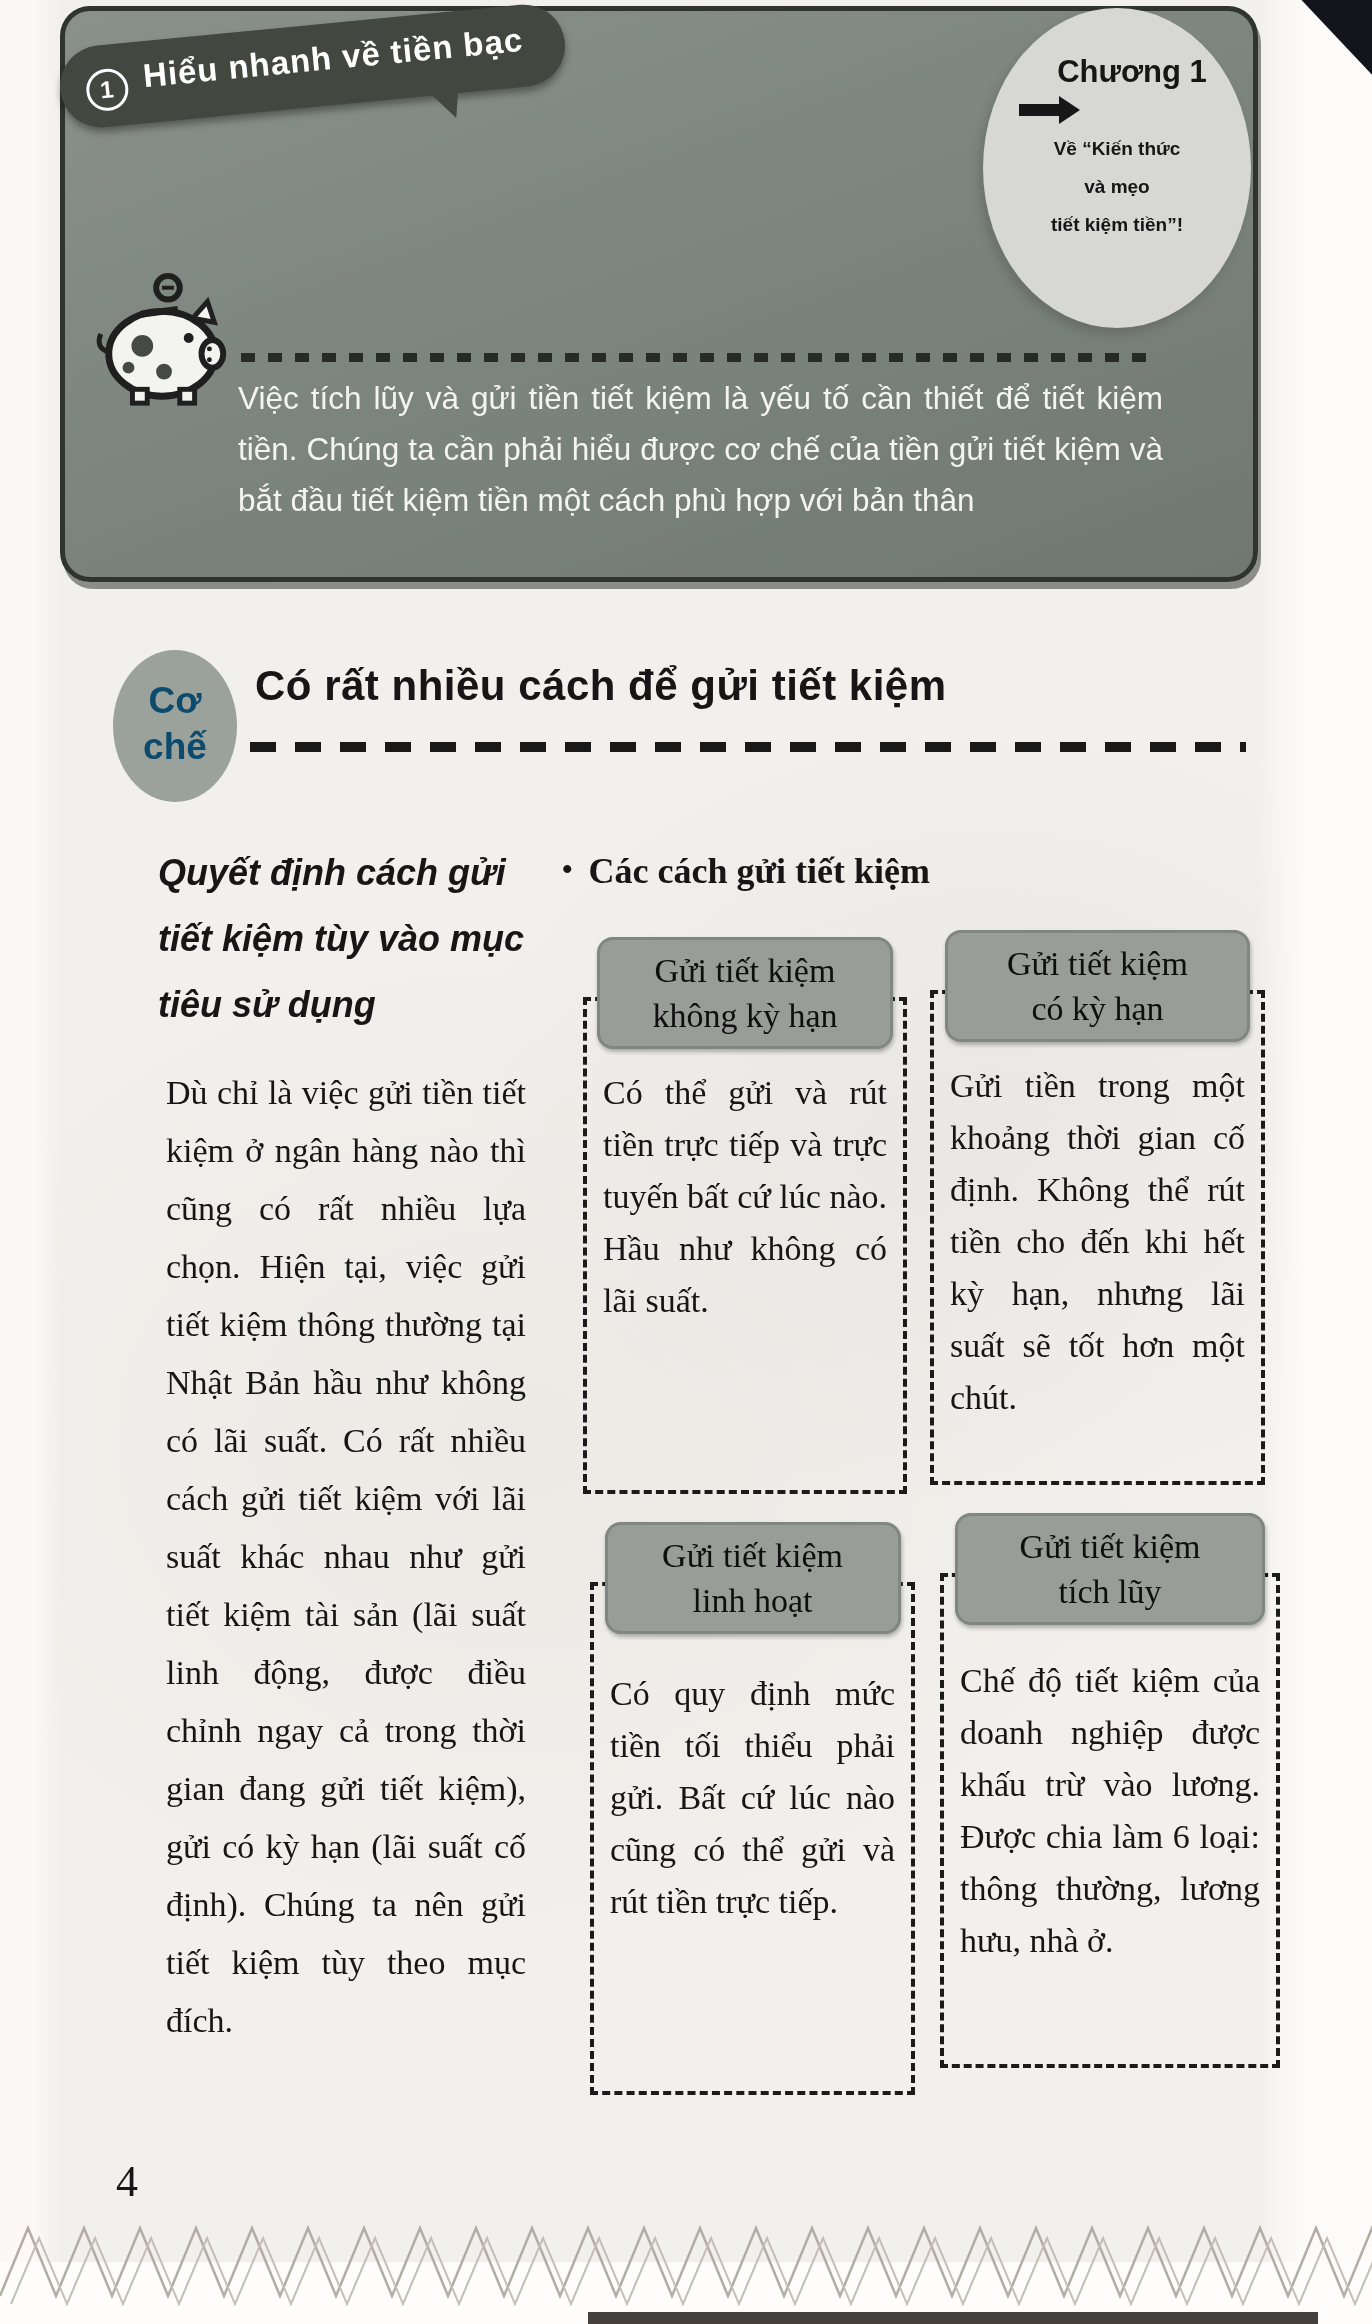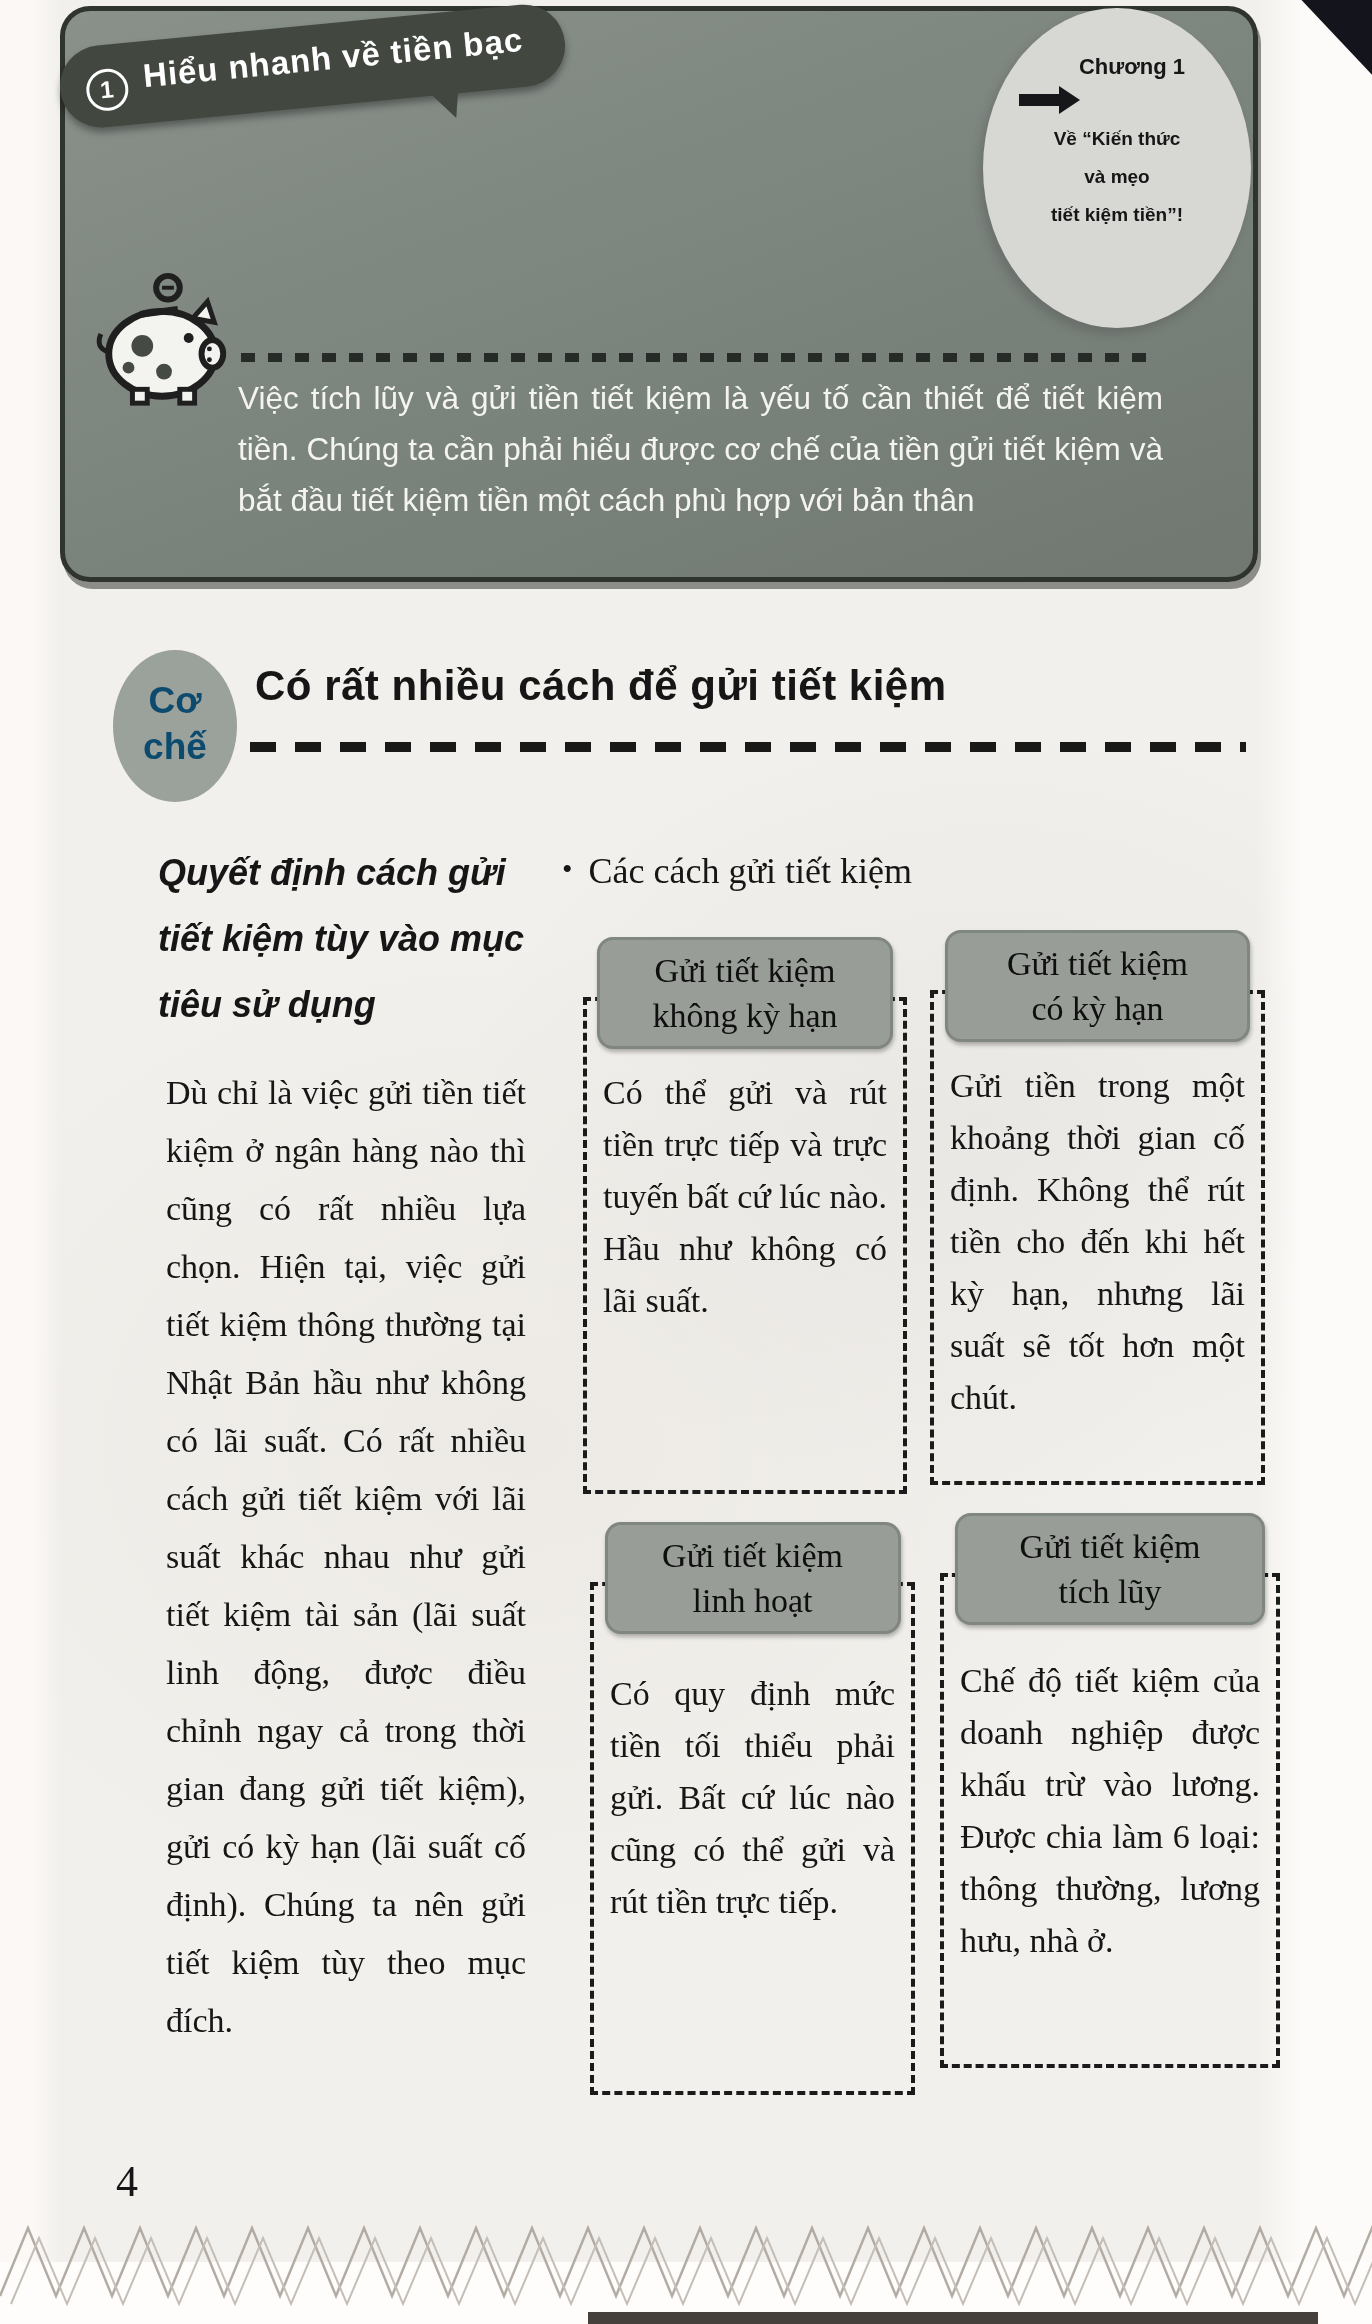--- a/index.html
+++ b/index.html
@@ -40,21 +40,21 @@
     background:repeating-linear-gradient(90deg,#272b27 0 14px,transparent 14px 27px);}
   .hbody{position:absolute;left:173px;top:362px;width:925px;margin:0;
     font-size:31.5px;line-height:51px;font-weight:500;text-align:justify;color:var(--panel_text,#f4f4f1);}
   
   .chapter-badge{
     position:absolute;left:983px;top:8px;width:268px;height:320px;z-index:2;
     background:var(--badge_bg,#d7d8d3);border-radius:50%;
     box-sizing:border-box;padding-top:46px;text-align:center;
     box-shadow:-4px 6px 10px rgba(60,60,60,.25);
   }
-  .cb-title{font-size:22px;font-weight:bold;padding-left:30px;}
+  .cb-title{font-size:31px;font-weight:bold;padding-left:30px;}
   .cb-arrow-row{position:relative;height:40px;}
   .cb-arrow{position:absolute;left:36px;top:14px;width:42px;height:12px;background:#17171a;}
   .cb-arrow::after{content:"";position:absolute;right:-19px;top:-8px;
     border-left:21px solid #17171a;border-top:14px solid transparent;border-bottom:14px solid transparent;}
   .cb-line{font-size:19px;font-weight:600;line-height:38px;}
   .corner-dark{position:absolute;right:0;top:0;width:82px;height:110px;z-index:3;
     background:#14141c;clip-path:polygon(14% 0,100% 0,100% 68%);}
   
   .mech-badge{
     position:absolute;left:113px;top:650px;width:124px;height:152px;z-index:1;
@@ -63,21 +63,21 @@
   }
   .sec-title{position:absolute;left:255px;top:662px;margin:0;font-size:42px;font-weight:bold;letter-spacing:.5px;}
   .sec-dash{position:absolute;left:250px;top:742px;width:996px;height:10px;
     background:repeating-linear-gradient(90deg,#191a18 0 26px,transparent 26px 45px);}
   
   .left-col{position:absolute;left:158px;top:840px;width:376px;}
   .lc-head{margin:0 0 26px;font-size:36px;font-weight:bold;line-height:66px;font-style:italic;}
   .lc-body{margin:8px;font-family:"Liberation Serif",serif;font-size:34px;line-height:58px;text-align:justify;}
   
   .rc-head{position:absolute;left:562px;top:850px;font-family:"Liberation Serif",serif;
-    font-size:36px;font-weight:normal;}
+    font-size:36px;font-weight:bold;}
   .bullet{display:inline-block;margin-right:16px;font-size:30px;vertical-align:4px;}
   .sbox{position:absolute;z-index:1;}
   .pill{
     position:relative;z-index:2;margin:0 auto;width:88%;
     background:var(--box_header,#989d97);border-radius:16px;
     text-align:center;font-family:"Liberation Serif",serif;font-size:34px;line-height:45px;
     padding:11px 5px;color:#0f0f0f;
     box-shadow:inset 0 0 0 3px rgba(70,75,70,.28), 1px 3px 4px rgba(0,0,0,.28);
   }
   .pbody{

